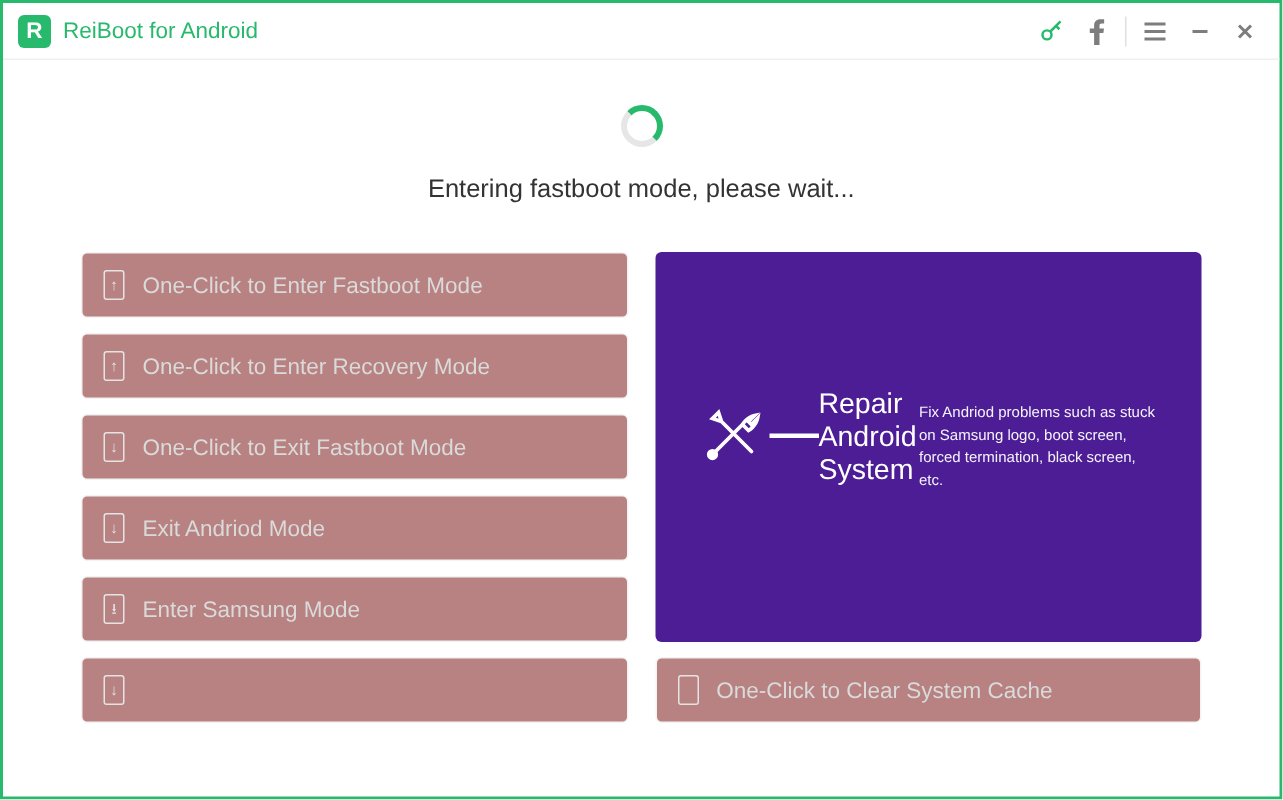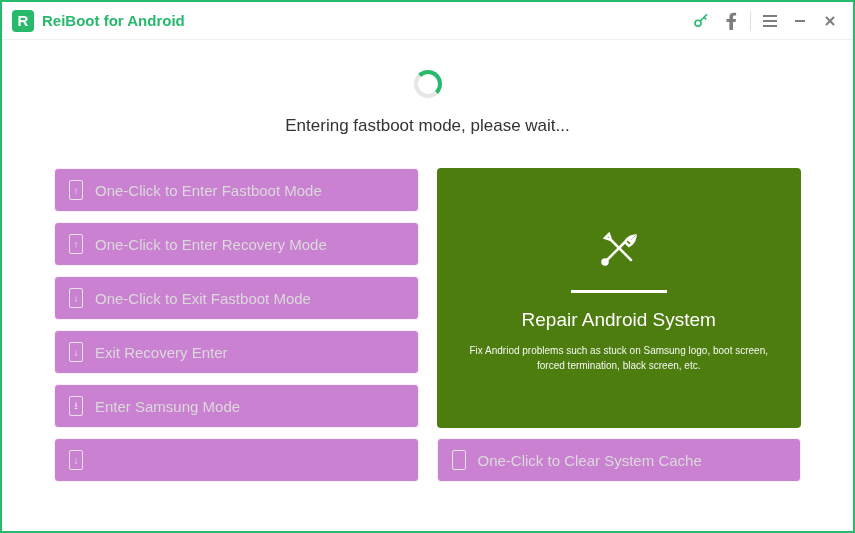--- a/index.html
+++ b/index.html
@@ -17,21 +17,21 @@
     border-bottom: 1px solid #f0f0f0;
   }
   .logo {
     width: 22px; height: 22px;
     background: #27b96c;
     border-radius: 4px;
     display: flex; align-items: center; justify-content: center;
     color: #fff; font-weight: 700; font-size: 15px;
     margin-right: 8px;
   }
-  .app-title { color: #27b96c; font-size: 15px; font-weight: 700; }
+  .app-title { color: #27b96c; font-size: 15px; font-weight: 400; }
   .title-spacer { flex: 1; }
   .title-actions { display: flex; align-items: center; gap: 0; }
   .title-btn {
     width: 30px; height: 30px;
     display: flex; align-items: center; justify-content: center;
     color: #7d7d7d; cursor: pointer;
   }
   .title-btn.key { color: #27b96c; }
   .title-sep { width: 1px; height: 20px; background: #e0e0e0; margin: 0 4px; }
   .content {
@@ -53,40 +53,40 @@
     grid-template-columns: 1fr 1fr;
     grid-template-rows: repeat(6, 44px);
     gap: 10px 18px;
   }
   .mode-btn {
     border: 1px solid #eaeaea;
     border-radius: 4px;
     display: flex; align-items: center;
     padding: 0 14px;
     gap: 12px;
-    background: #a21caf;
+    background: #7f1d1d;
     cursor: pointer;
   }
   .mode-btn.disabled { opacity: 0.55; cursor: default; }
   .mode-icon {
     width: 14px; height: 20px;
     border: 1.5px solid #cfcfcf;
     border-radius: 2px;
     display: flex; align-items: center; justify-content: center;
     font-size: 10px; color: #cfcfcf;
     flex-shrink: 0;
   }
   .mode-label { color: #bdbdbd; font-size: 15px; }
   .mode-btn:not(.disabled) .mode-label { color: #bdbdbd; }
   .repair-card {
     grid-column: 2; grid-row: 1 / span 5;
-    background: #4d7c0f;
+    background: #4c1d95;
     border-radius: 4px;
-    display: flex; flex-direction: column; align-items: center; justify-content: center;
-    color: #fff; padding: 20px 28px; text-align: center;
+    display: flex; align-items: center; justify-content: center;
+    color: #fff; padding: 20px 28px; text-align: left;
     cursor: pointer;
   }
   .repair-icon { margin-bottom: 14px; }
   .repair-divider { width: 96px; height: 3px; background: #fff; margin-bottom: 16px; }
   .repair-title { font-size: 19px; font-weight: 400; margin-bottom: 12px; }
   .repair-desc { font-size: 10px; line-height: 1.5; opacity: 0.95; }
   .clear-cache { grid-column: 2; grid-row: 6; }
 </style>
 </head>
 <body>
@@ -160,21 +160,21 @@
         <div class="mode-label">One-Click to Enter Recovery Mode</div>
       </div>
 
       <div class="mode-btn disabled">
         <div class="mode-icon">↓</div>
         <div class="mode-label">One-Click to Exit Fastboot Mode</div>
       </div>
 
       <div class="mode-btn disabled">
         <div class="mode-icon">↓</div>
-        <div class="mode-label">Exit Recovery Enter</div>
+        <div class="mode-label">Exit Andriod Mode</div>
       </div>
 
       <div class="mode-btn disabled">
         <div class="mode-icon">⭳</div>
         <div class="mode-label">Enter Samsung Mode</div>
       </div>
 
       <div class="mode-btn disabled">
         <div class="mode-icon">↓</div>
       </div>

